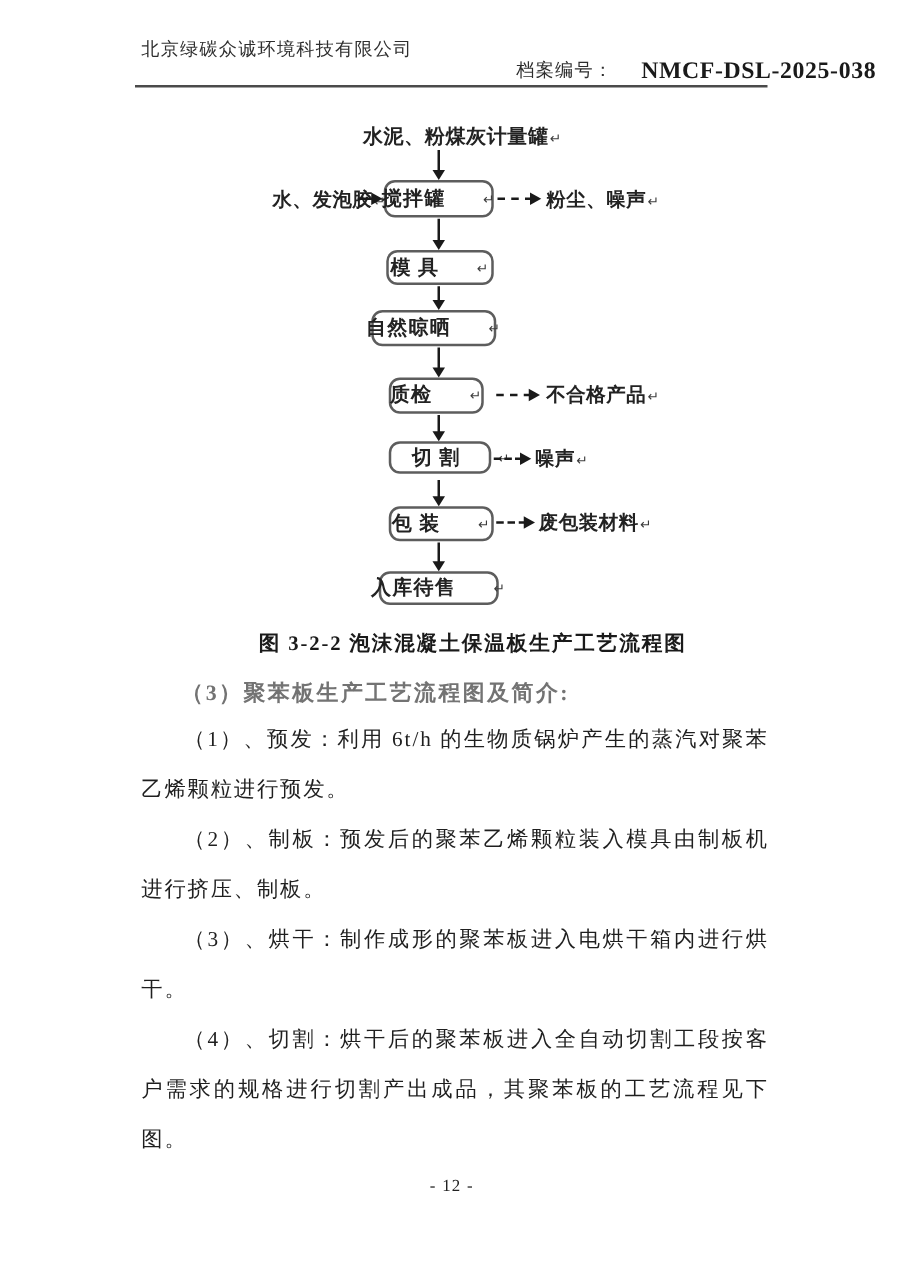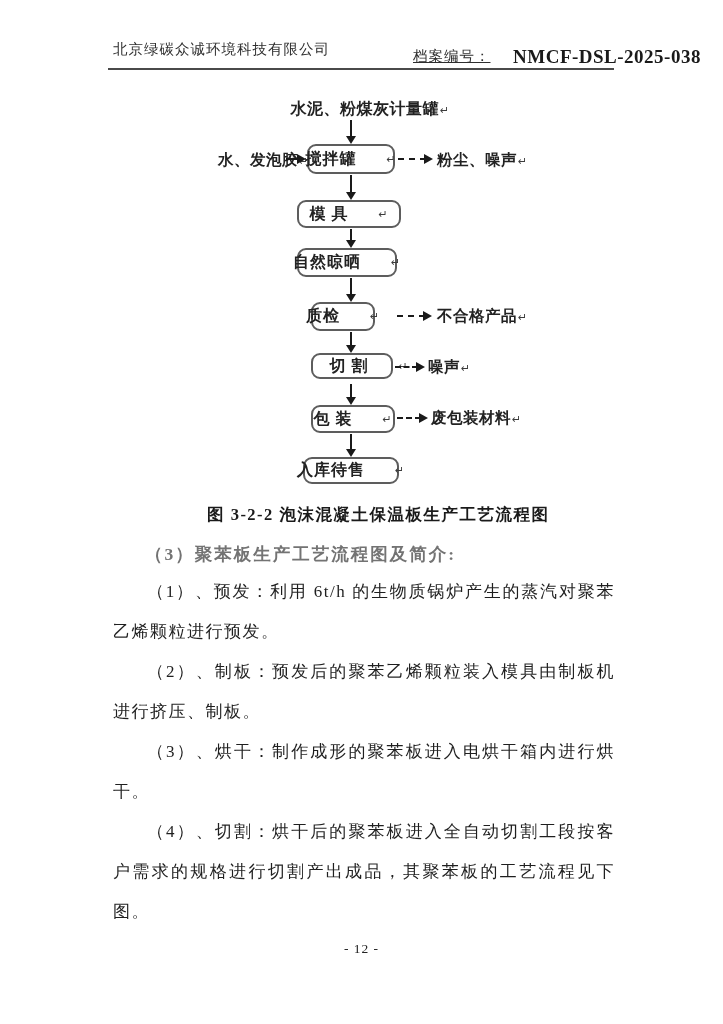--- a/index.html
+++ b/index.html
@@ -9,21 +9,21 @@
     width:723px; height:1024px;
     background:#ffffff;
     overflow:hidden;
     font-family:"Liberation Serif","DejaVu Serif",serif;
     color:#1f1f1f;
   }
   .abs { position:absolute; }
 
   
   .hdr-company { font-size:14.5px; letter-spacing:1px; color:#2e2e2e; }
-  .hdr-label   { font-size:14.5px; letter-spacing:1px; color:#2e2e2e;text-decoration:underline; }
+  .hdr-label   { font-size:14.5px; letter-spacing:1px; color:#2e2e2e; }
   .hdr-value   { font-size:19px; font-weight:bold; letter-spacing:.5px; color:#1a1a1a;margin-left:32px; }
   .hdr-rule    { height:2px; background:#4a4a4a; }
 
   
   .fc-box {
     border:2px solid #5d5d5d; border-radius:9px;
     display:flex; align-items:center; justify-content:center;
     font-size:16px; font-weight:bold; color:#222; background:#fff;
     letter-spacing:1px; white-space:nowrap;gap:29px;
   }
@@ -49,21 +49,21 @@
   .body-text { width:502px; font-size:17px; line-height:40px; letter-spacing:1.5px;
                text-align:justify; color:#1f1f1f; }
   .body-text p { text-indent:2em; }
   .footer { width:723px; text-align:center; font-size:13.5px; letter-spacing:1px; color:#222; }
 </style>
 </head>
 <body>
 
 <div class="page">
 
-  <div class="abs hdr-company" style="left:113px; top:40px;font-family:Liberation Serif, serif;">北京绿碳众诚环境科技有限公司</div>
+  <div class="abs hdr-company" style="left:113px; top:30px;font-family:Liberation Serif, serif;">北京绿碳众诚环境科技有限公司</div>
   <div class="abs hdr-label" style="left:413px; top:47px;">档案编号：</div>
   <div class="abs hdr-value" style="left:481px; top:46px;">NMCF-DSL-2025-038</div>
   <div class="abs hdr-rule" style="left:108px; top:68px; width:506px;"></div>
 
   <div class="abs fc-label" style="left:250px; top:99px; width:240px; text-align:center; font-size:16px;">
     <span>水泥、粉煤灰计量罐</span><span class="mark">↵</span>
   </div>
 
   <div class="abs arrow-v" style="left:344px; top:120px; height:24px;"></div>
 
@@ -77,35 +77,35 @@
   </div>
   <div class="abs arrow-h" style="left:286px; top:153px; width:20px;"></div>
 
   <div class="abs arrow-h dashed" style="left:398px; top:153px; width:35px;"></div>
   <div class="abs fc-label" style="left:437px; top:150px;">
     <span>粉尘、噪声</span><span class="mark">↵</span>
   </div>
 
   <div class="abs arrow-v" style="left:344px; top:175px; height:25px;"></div>
 
-  <div class="abs fc-box" style="left:297px; top:200px; width:104px; height:28px;justify-content:center;">
+  <div class="abs fc-box" style="left:309px; top:200px; width:86px; height:28px;justify-content:center;">
     <span>模 具</span>
       <span class="mark">↵</span>
   </div>
 
   <div class="abs arrow-v" style="left:344px; top:229px; height:19px;"></div>
 
   <div class="abs fc-box" style="left:297px; top:248px; width:100px; height:29px;">
     <span>自然晾晒</span>
       <span class="mark">↵</span>
   </div>
 
   <div class="abs arrow-v" style="left:344px; top:278px; height:24px;"></div>
 
-  <div class="abs fc-box" style="left:311px; top:302px; width:64px; height:29px;">
+  <div class="abs fc-box" style="left:311px; top:302px; width:76px; height:29px;">
     <span>质检</span>
       <span class="mark">↵</span>
   </div>
   <div class="abs arrow-h dashed" style="left:397px; top:310px; width:35px;"></div>
   <div class="abs fc-label" style="left:437px; top:306px;">
     <span>不合格产品</span><span class="mark">↵</span>
   </div>
 
   <div class="abs arrow-v" style="left:344px; top:332px; height:21px;"></div>
 

